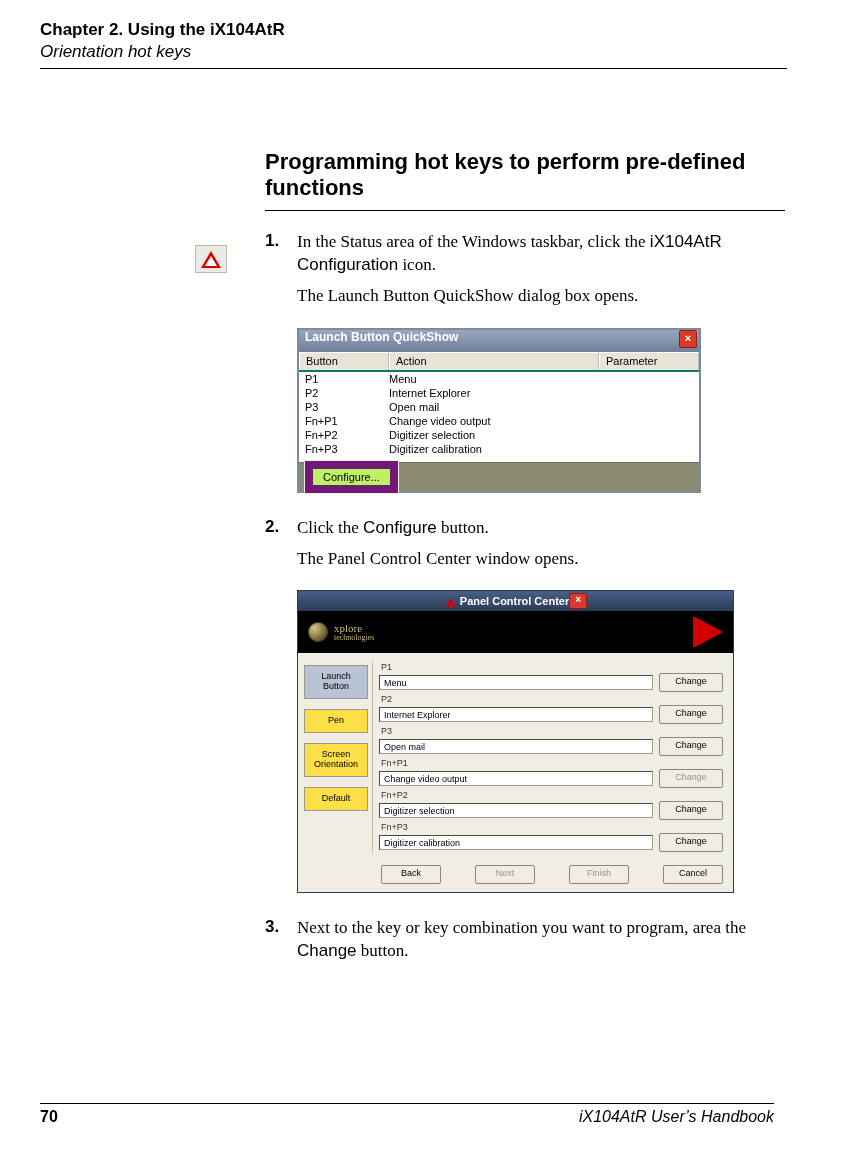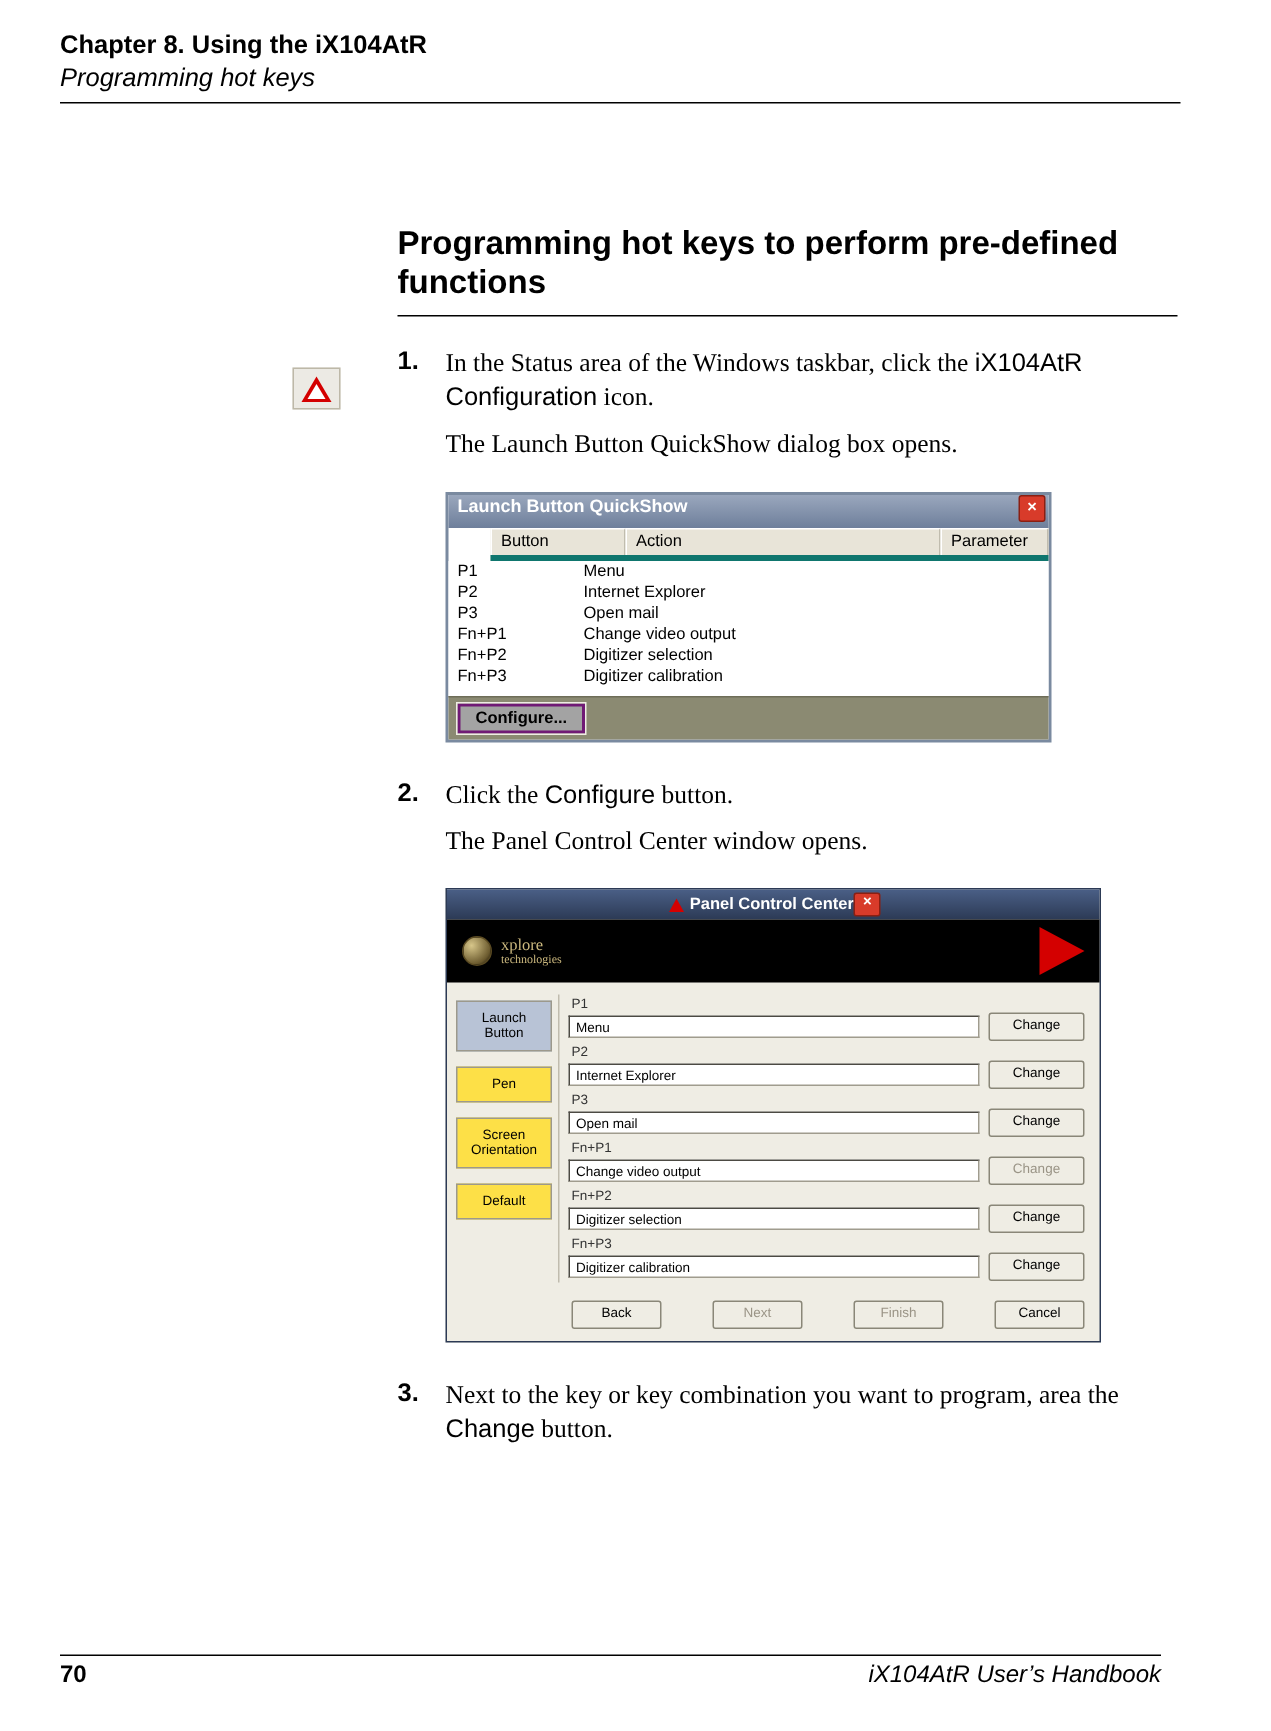--- a/index.html
+++ b/index.html
@@ -130,22 +130,21 @@
     color: #fff;
     font-size: 11px;
     line-height: 14px;
     text-align: center;
     border-radius: 2px;
   }
   .qs-headers {
     display: flex;
     background: #e8e4d8;
     height: 18px;
-    border-bottom: 4px solid #0f766e;
-    margin-left: 28px;
+    border-bottom: 2px solid #0f766e;
   }
   .qs-headers div {
     border-right: 1px solid #c0bcae;
     border-top: 1px solid #fff;
     border-left: 1px solid #fff;
     padding: 2px 6px;
     box-sizing: border-box;
     font-size: 11px;
   }
   .qs-col-btn { width: 90px; }
@@ -169,25 +168,24 @@
     height: 28px;
     display: flex;
     align-items: center;
     padding: 0 6px;
     border-top: 1px solid #6e6d58;
   }
   .qs-configure-btn {
     font-family: Tahoma, Arial, sans-serif;
     font-size: 11px;
     padding: 2px 10px;
-    background: #a3a3a3;
-    border: 2px solid #701a75;
+    background: #bef264;
+    border: 8px solid #701a75;
     outline: 1px solid #efede4;
     cursor: default;
-    font-weight: bold;
   }
 
   
   .pcc-dialog {
     margin: 12px 0 24px 32px;
     width: 435px;
     font-family: Tahoma, Arial, sans-serif;
     font-size: 10px;
     background: #efede4;
     border: 1px solid #2c3a55;
@@ -344,22 +342,22 @@
     font-size: 16px;
   }
   .page-num { font-weight: bold; }
   .book-title { font-style: italic; }
 </style>
 </head>
 <body>
 
 <div class="page">
 
-  <div class="chapter-title">Chapter 8. Using the iX104AtR</div>
-  <div class="section-sub">Programming hot keys</div>
+  <div class="chapter-title">Chapter 2. Using the iX104AtR</div>
+  <div class="section-sub">Orientation hot keys</div>
   <hr class="top-rule">
 
   <div class="margin-icon">
     <div class="tri-outer">
         <div class="tri-inner"></div>
       </div>
   </div>
 
   <div class="content-col">
     <div class="h2">Programming hot keys to perform pre-defined functions</div>

